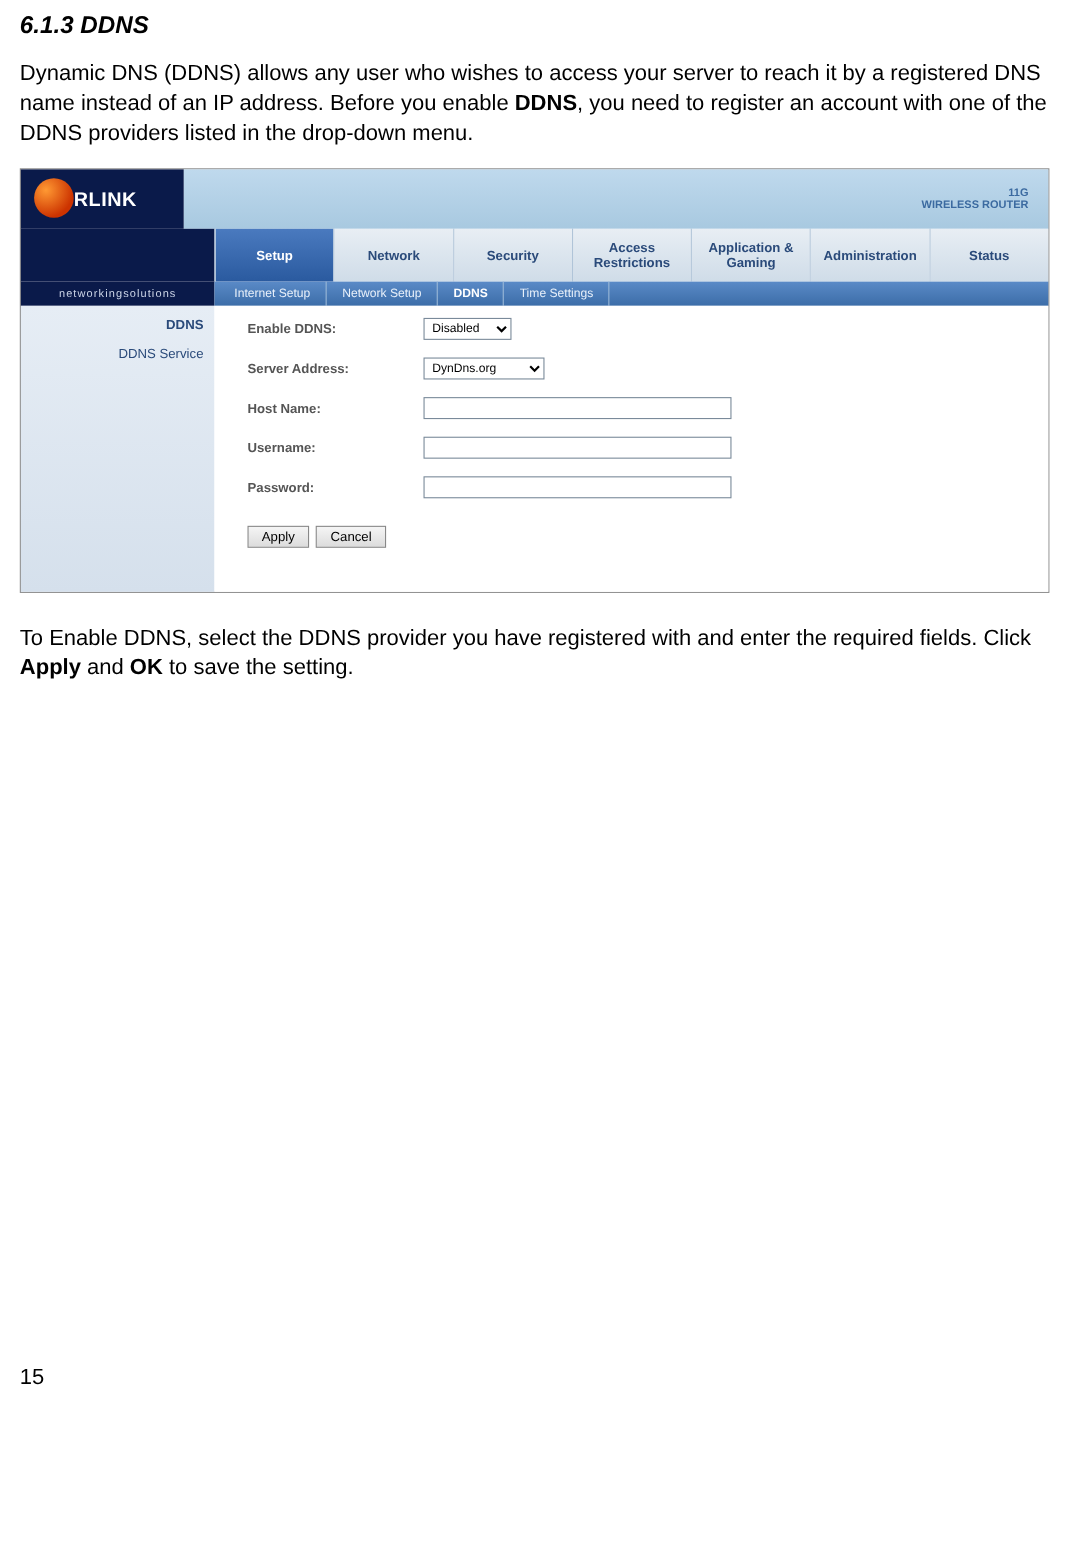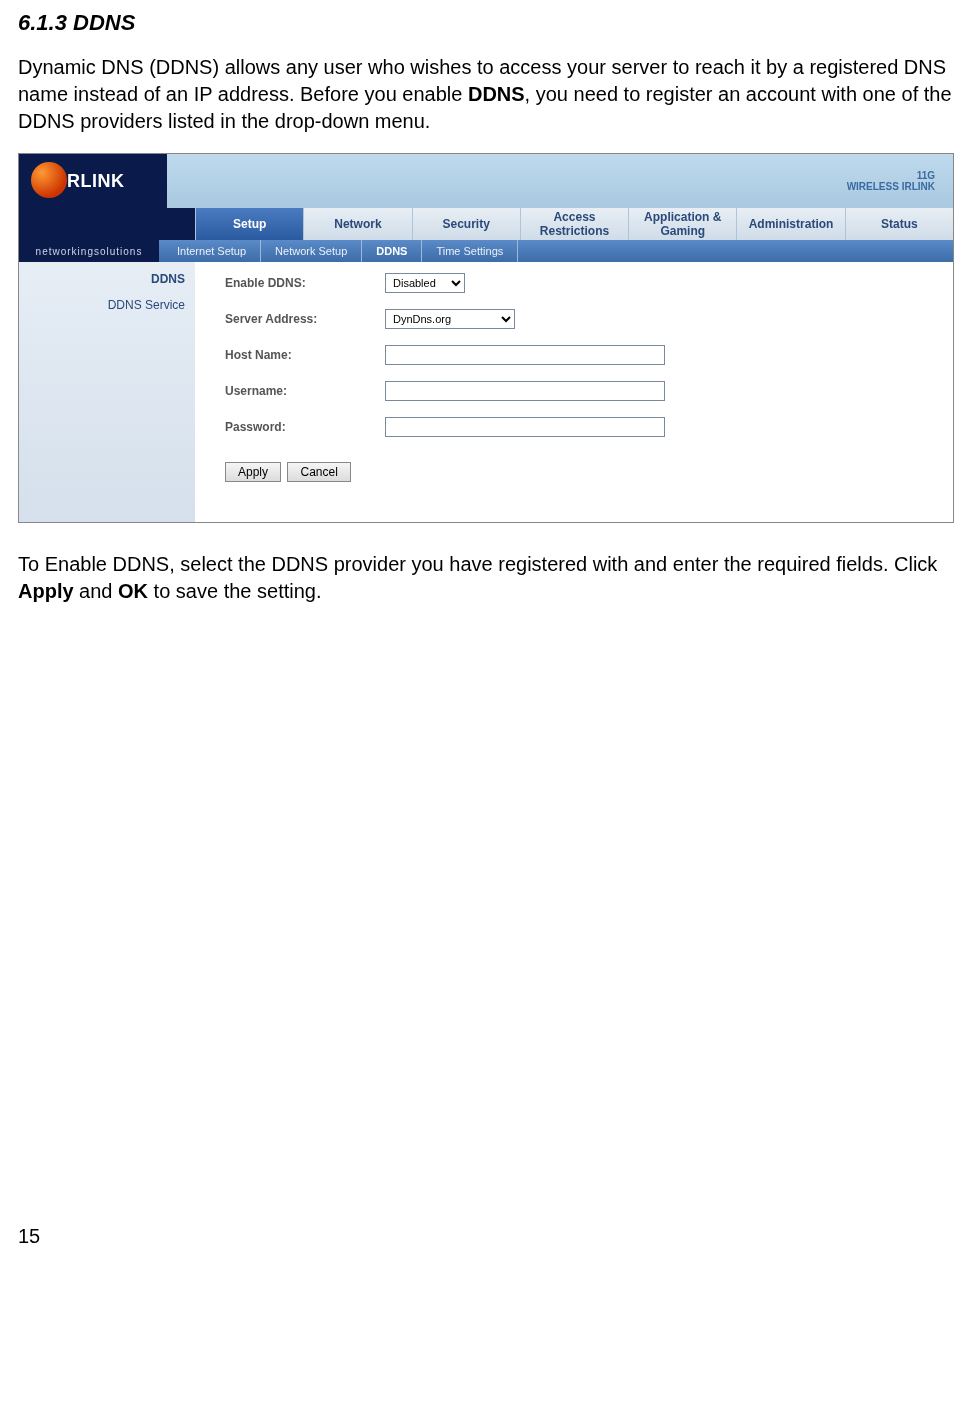--- a/index.html
+++ b/index.html
@@ -70,21 +70,21 @@
   .banner-label {
     color: #3b6aa0;
     font-size: 10px;
     font-weight: bold;
     text-align: right;
     line-height: 1.1;
   }
 
   .main-nav {
     display: flex;
-    height: 32px;
+    height: 48px;
   }
   .main-nav-spacer {
     width: 176px;
     background: #0a1a4a;
   }
   .main-nav-item {
     flex: 1;
     background: linear-gradient(#e8eef4, #cfdce8);
     border-left: 1px solid #b0c4d8;
     color: #2a4a7a;
@@ -99,21 +99,21 @@
   .main-nav-item.active {
     background: linear-gradient(#4a7abf, #2a5a9f);
     color: #fff;
   }
 
   .sub-nav-row {
     display: flex;
     height: 22px;
   }
   .networking-solutions {
-    width: 140px;
+    width: 176px;
     background: #0a1a4a;
     color: #cdd6e8;
     font-size: 10px;
     letter-spacing: 1px;
     display: flex;
     align-items: center;
     justify-content: center;
   }
   .sub-nav {
     flex: 1;
@@ -209,21 +209,21 @@
 
 <div class="router">
   <div class="router-top">
     <div class="logo-cell">
       <div class="logo-swoosh"></div>
       <span class="logo-text">IRLINK</span>
     </div>
     <div class="banner-cell">
       <div class="banner-label">
         <span>11G</span><br>
-        <span>WIRELESS IRLINK</span>
+        <span>WIRELESS ROUTER</span>
       </div>
     </div>
   </div>
 
   <div class="main-nav">
     <div class="main-nav-spacer"></div>
     <div class="main-nav-item active">Setup</div>
     <div class="main-nav-item">Network</div>
     <div class="main-nav-item">Security</div>
     <div class="main-nav-item">Access Restrictions</div>
@@ -251,21 +251,21 @@
 
       <div class="form-row">
         <div class="form-label">Enable DDNS:</div>
         <select class="form-select" style="width:80px">
           <option>Disabled</option>
         </select>
       </div>
 
       <div class="form-row">
         <div class="form-label">Server Address:</div>
-        <select class="form-select" style="width:130px">
+        <select class="form-select" style="width:110px">
           <option>DynDns.org</option>
         </select>
       </div>
 
       <div class="form-row">
         <div class="form-label">Host Name:</div>
         <input class="form-input" type="text" value="" style="">
       </div>
 
       <div class="form-row">

